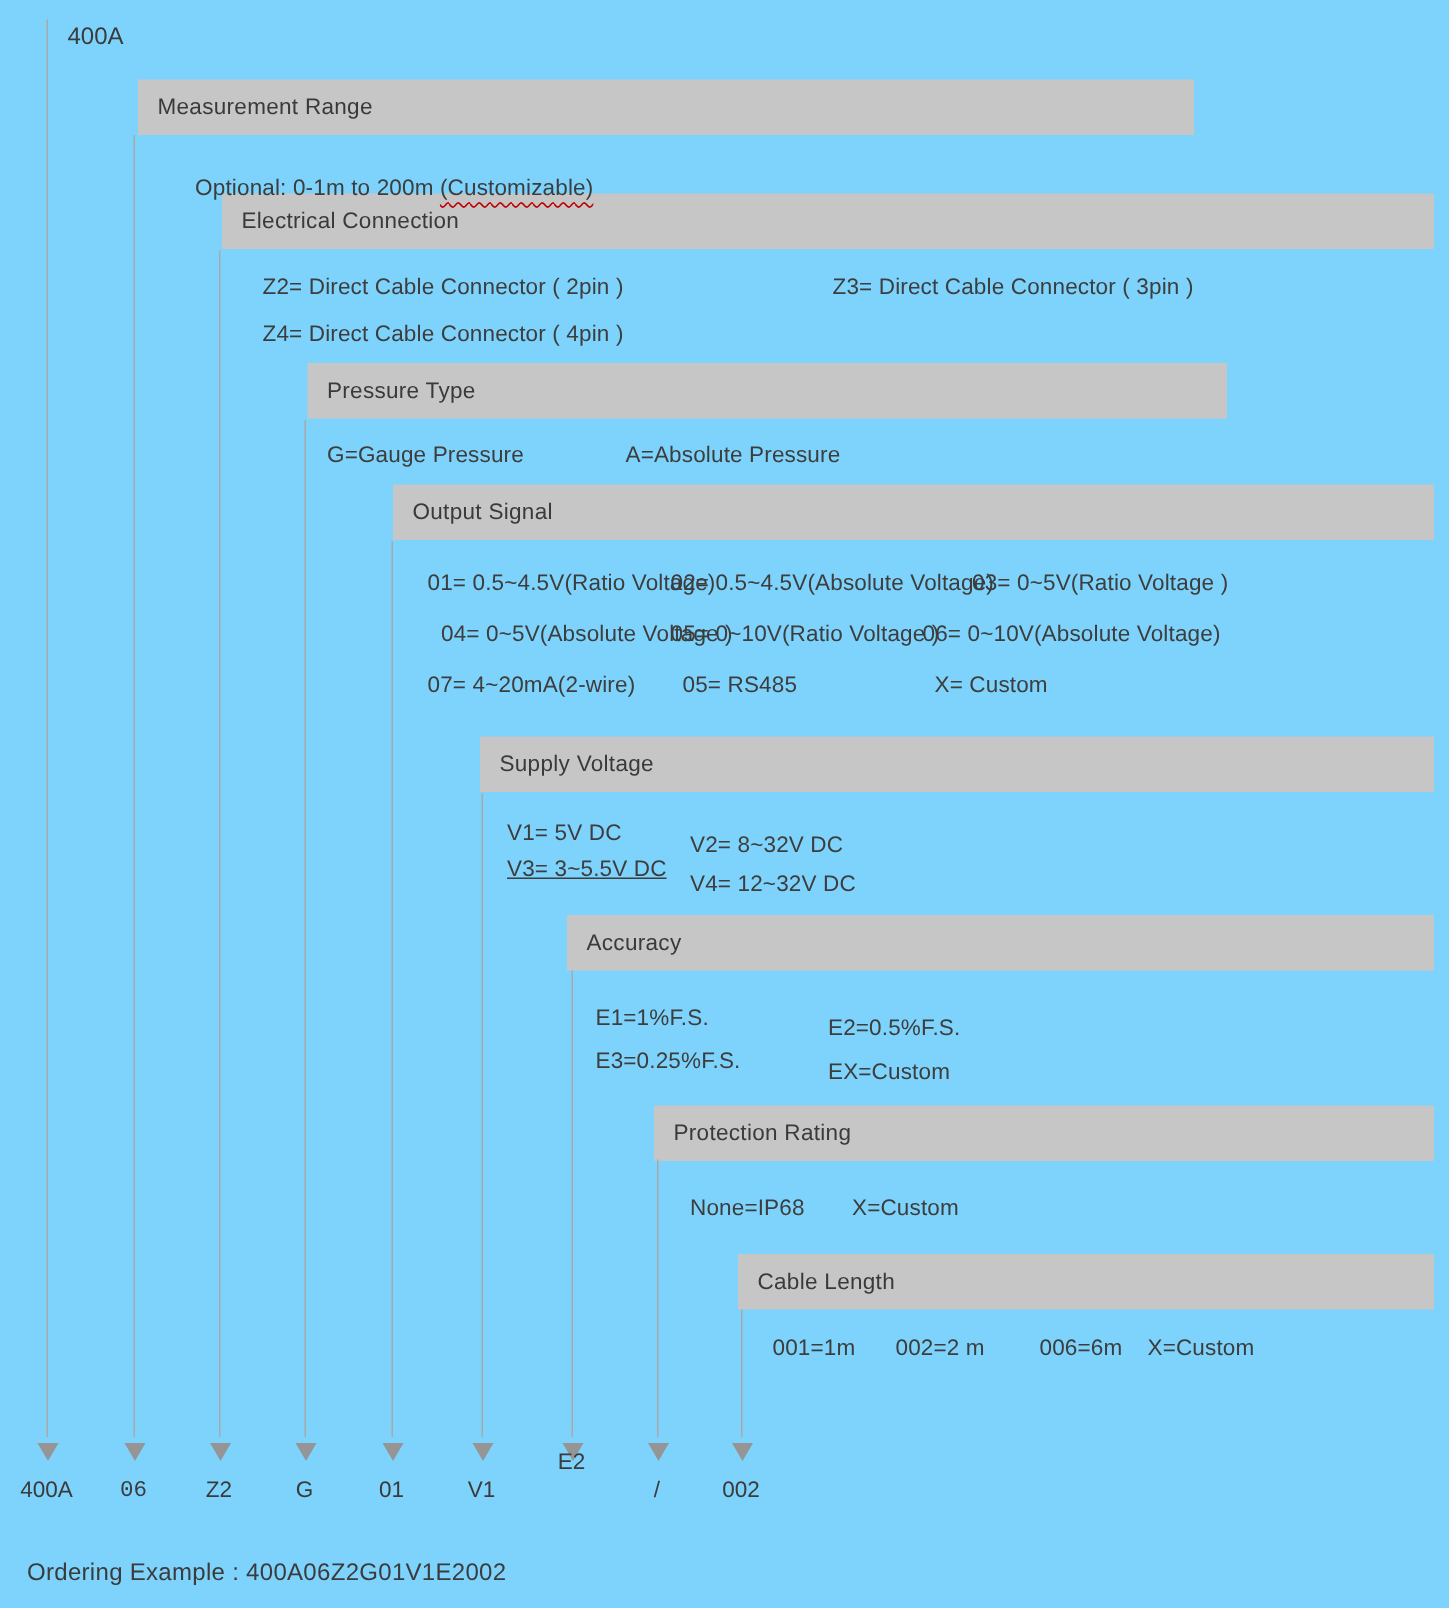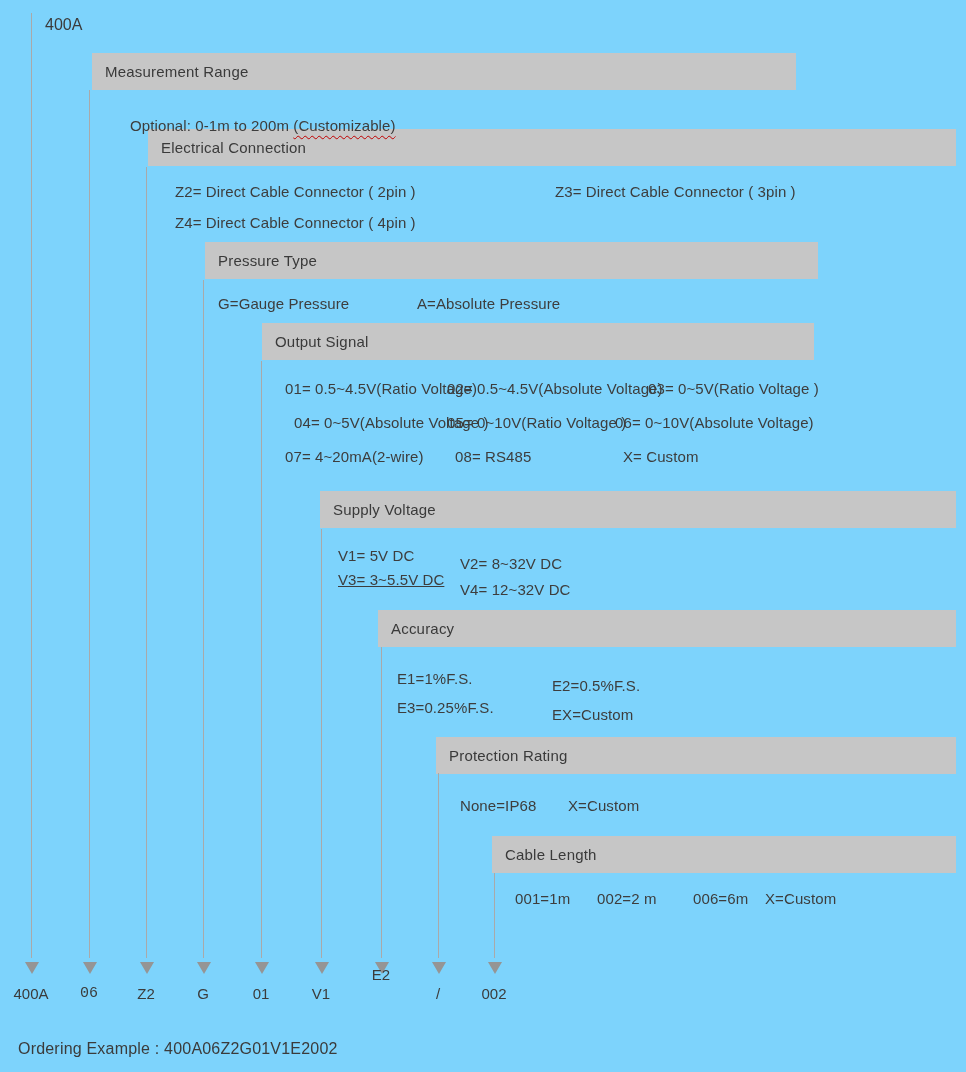--- a/index.html
+++ b/index.html
@@ -36,21 +36,21 @@
 
   <div class="bar" style="left:92px;top:53px;width:704px;">
     <span class="bar-title">Measurement Range</span>
   </div>
   <div class="bar" style="left:148px;top:129px;width:808px;">
     <span class="bar-title">Electrical Connection</span>
   </div>
   <div class="bar" style="left:205px;top:242px;width:613px;">
     <span class="bar-title">Pressure Type</span>
   </div>
-  <div class="bar" style="left:262px;top:323px;width:552px;">
+  <div class="bar" style="left:262px;top:323px;width:694px;">
     <span class="bar-title">Output Signal</span>
   </div>
   <div class="bar" style="left:320px;top:491px;width:636px;">
     <span class="bar-title">Supply Voltage</span>
   </div>
   <div class="bar" style="left:378px;top:610px;width:578px;">
     <span class="bar-title">Accuracy</span>
   </div>
   <div class="bar" style="left:436px;top:737px;width:520px;">
     <span class="bar-title">Protection Rating</span>
@@ -70,21 +70,21 @@
   <div class="opt" style="left:218px;top:295px;">G=Gauge Pressure</div>
   <div class="opt" style="left:417px;top:295px;">A=Absolute Pressure</div>
 
   <div class="opt" style="left:285px;top:380px;">01= 0.5~4.5V(Ratio Voltage)</div>
   <div class="opt" style="left:447px;top:380px;">02= 0.5~4.5V(Absolute Voltage)</div>
   <div class="opt" style="left:648px;top:380px;">03= 0~5V(Ratio Voltage )</div>
   <div class="opt" style="left:294px;top:414px;">04= 0~5V(Absolute Voltage )</div>
   <div class="opt" style="left:447px;top:414px;">05= 0~10V(Ratio Voltage )</div>
   <div class="opt" style="left:615px;top:414px;">06= 0~10V(Absolute Voltage)</div>
   <div class="opt" style="left:285px;top:448px;">07= 4~20mA(2-wire)</div>
-  <div class="opt" style="left:455px;top:448px;">08= RS485</div>
+  <div class="opt" style="left:455px;top:448px;">05= RS485</div>
   <div class="opt" style="left:623px;top:448px;">X= Custom</div>
 
   <div class="opt" style="left:338px;top:547px;">V1= 5V DC</div>
   <div class="opt" style="left:460px;top:555px;">V2= 8~32V DC</div>
   <div class="opt" style="left:338px;top:571px;text-decoration:underline;">V3= 3~5.5V DC</div>
   <div class="opt" style="left:460px;top:581px;">V4= 12~32V DC</div>
 
   <div class="opt" style="left:397px;top:670px;">E1=1%F.S.</div>
   <div class="opt" style="left:552px;top:677px;">E2=0.5%F.S.</div>
   <div class="opt" style="left:397px;top:699px;">E3=0.25%F.S.</div>

